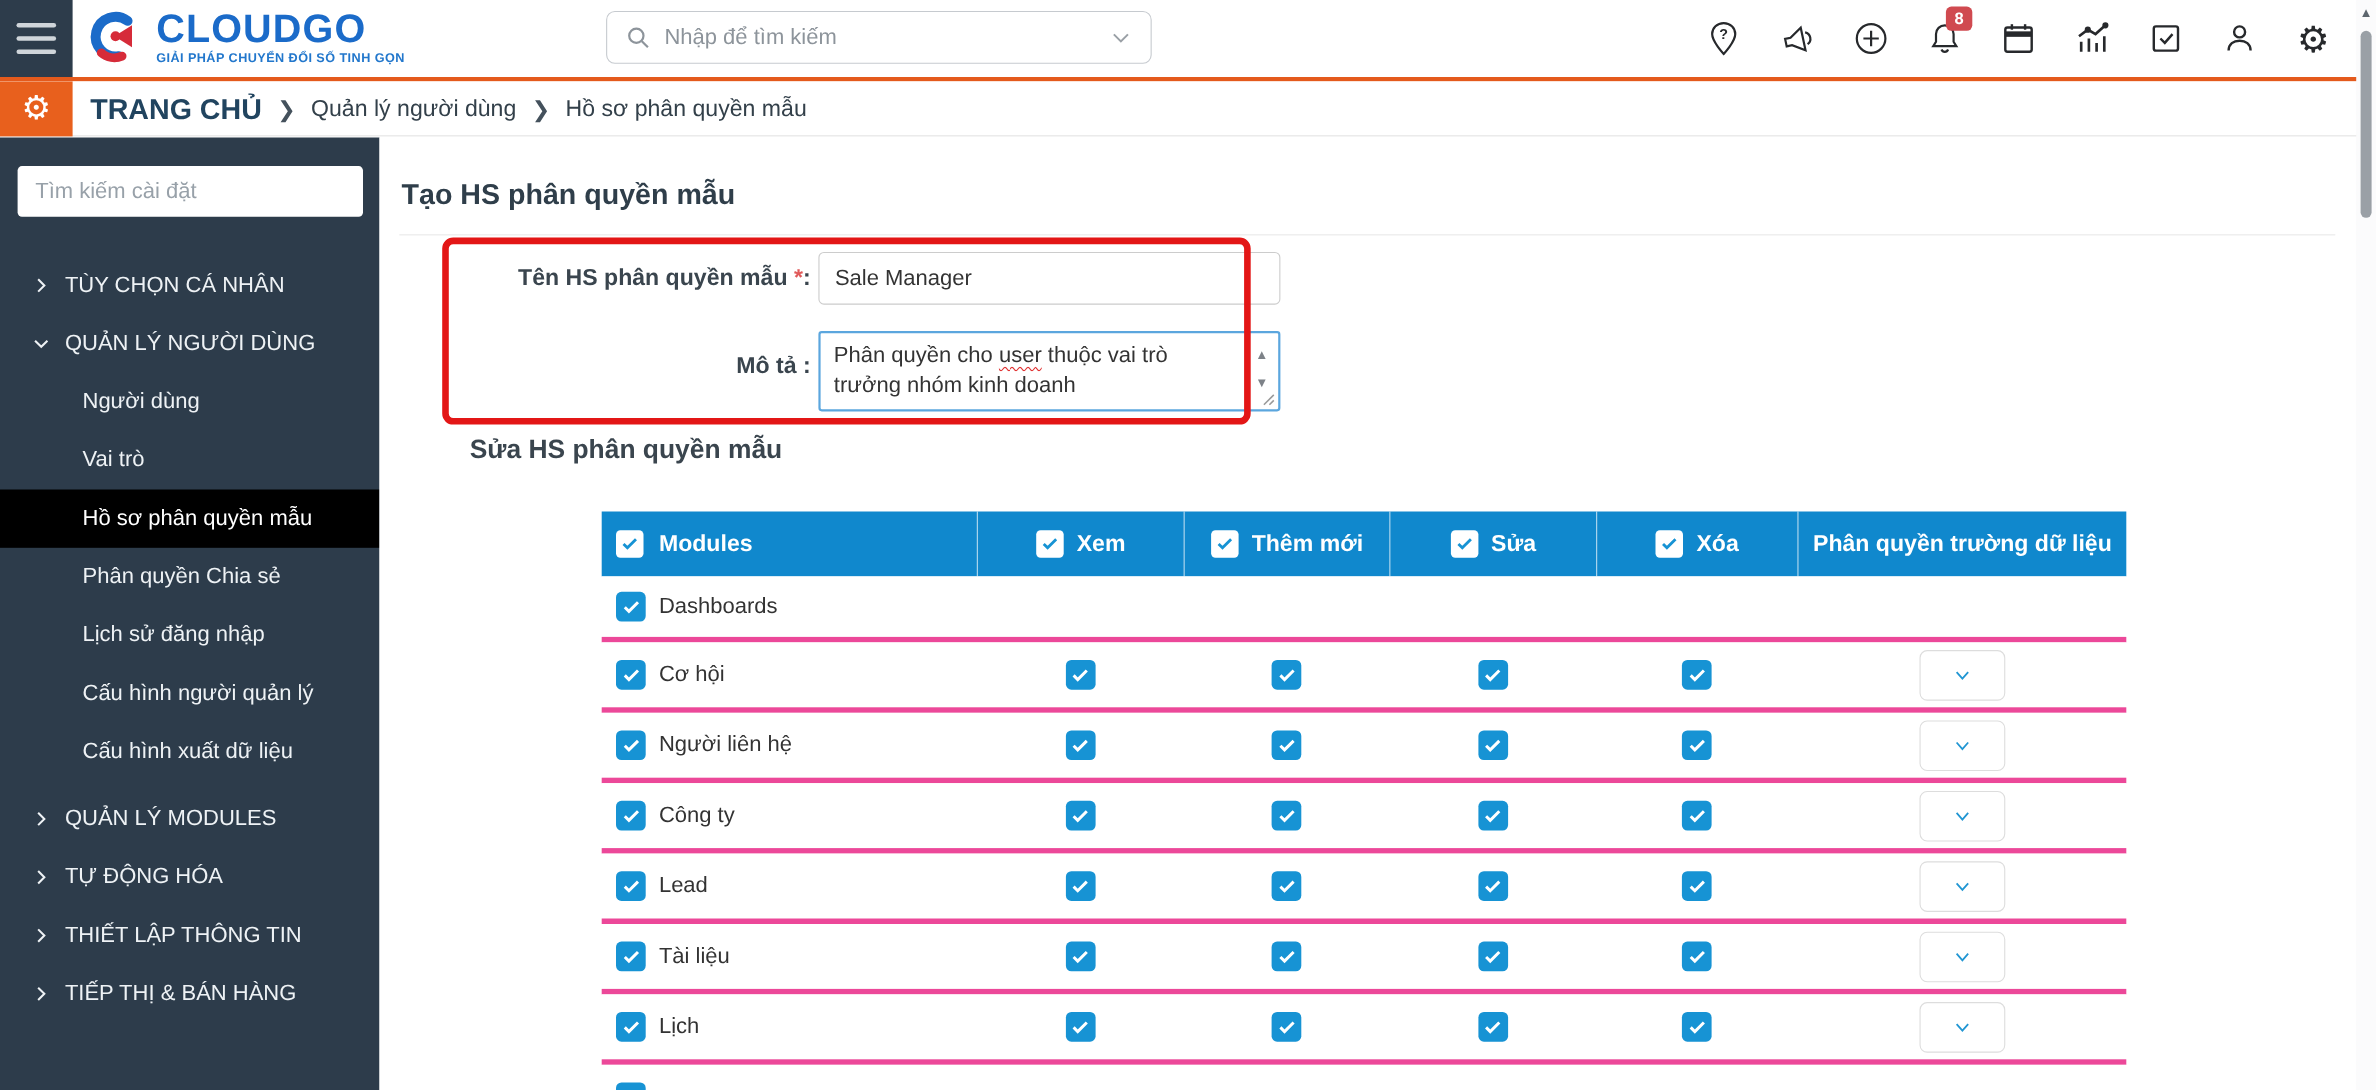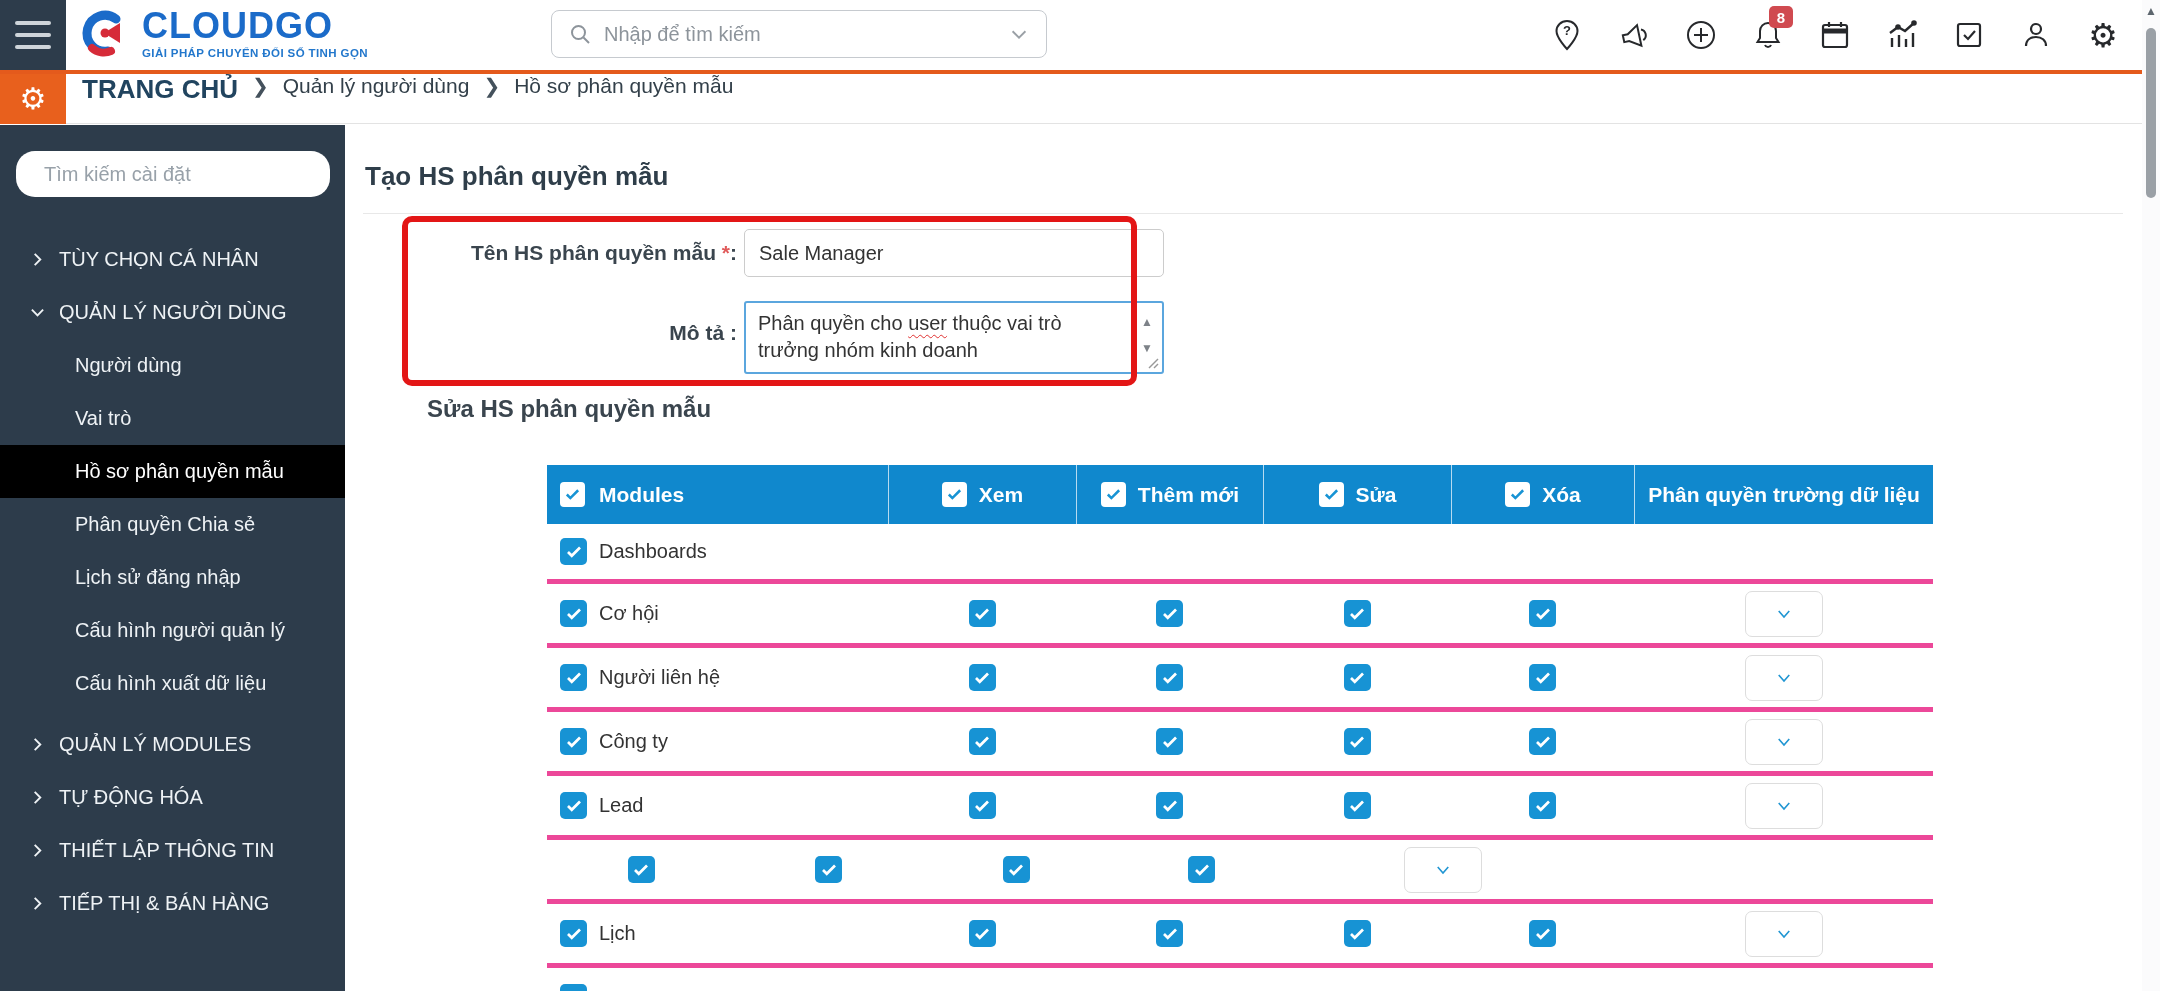--- a/index.html
+++ b/index.html
@@ -29,28 +29,28 @@
 
   
   .pg-scrollbar { position:absolute; right:0; top:0; width:18px; height:991px; background:#fbfbfc; }
   .pg-arrow { position:absolute; top:4px; left:2px; width:14px; height:16px; color:#5d666e; font-size:12px; text-align:center; cursor:pointer; }
   .pg-thumb { position:absolute; top:28px; left:4px; width:10px; height:170px; background:#9aa0a6; border-radius:5px; cursor:pointer; }
 
   
   .crumb-bar { position:absolute; left:0; top:74px; width:2160px; height:50px; background:#fff; border-bottom:1px solid #e3e3e3; }
   .gear-square { position:absolute; left:0; top:0; width:66px; height:50px; background:#e8601d; color:#fff; display:flex; align-items:center; justify-content:center; cursor:pointer; }
   .gear-square span { font-size:30px; line-height:1; }
-  .breadcrumb { position:absolute; left:82px; top:0; height:50px; display:flex; align-items:flex-start; gap:14px; }
+  .breadcrumb { position:absolute; left:82px; top:0; height:50px; display:flex; align-items:center; gap:14px; }
   .crumb-root { font-size:26px; font-weight:bold; color:#21445f; cursor:pointer; }
   .crumb-sep { font-size:20px; color:#44515c; }
   .crumb-item { font-size:21px; color:#33404a; cursor:pointer; }
 
   
   .sidebar { position:absolute; left:0; top:125px; width:345px; height:866px; background:#2d3c4b; overflow:hidden; }
-  .sb-search { position:absolute; left:16px; top:26px; width:314px; height:46px; background:#fff; border-radius:19px; border:none; outline:none; padding:0 28px; font-size:20px; color:#333; font-family:inherit; }
+  .sb-search { position:absolute; left:16px; top:26px; width:314px; height:46px; background:#fff; border-radius:4px; border:none; outline:none; padding:0 16px; font-size:20px; color:#333; font-family:inherit; }
   .sb-search::placeholder { color:#98a1a9; }
   .sb-nav { position:absolute; left:0; top:108px; width:345px; }
   .sb-row { height:53px; display:flex; align-items:center; color:#eef2f5; font-size:20px; cursor:pointer; white-space:nowrap; }
   .sb-section { padding-left:30px; gap:14px; font-size:20px; }
   .sb-section.gap-top { margin-top:8px; }
   .sb-item { padding-left:75px; }
   .sb-item.active { background:#000; color:#fff; }
   .chev { display:flex; align-items:center; }
 
   
@@ -541,20 +541,28 @@
         <div class="td c5">
             <span class="dd-btn">
               <svg width="22" height="18" viewBox="0 0 24 24" fill="none" stroke="#2196d3" stroke-width="2.2">
                 <polyline points="5,8 12,16 19,8"></polyline>
               </svg>
             </span>
           </div>
       </div>
 
       <div class="trow">
+        <div class="td c0">
+            <span class="cb">
+              <svg width="18" height="18" viewBox="0 0 24 24" fill="none" stroke="#fff" stroke-width="3.6">
+                <polyline points="20,6 9,17 4,12"></polyline>
+              </svg>
+            </span>
+            <span>Tài liệu</span>
+          </div>
         <div class="td c1">
             <span class="cb">
               <svg width="18" height="18" viewBox="0 0 24 24" fill="none" stroke="#fff" stroke-width="3.6">
                 <polyline points="20,6 9,17 4,12"></polyline>
               </svg>
             </span>
           </div>
         <div class="td c2">
             <span class="cb">
               <svg width="18" height="18" viewBox="0 0 24 24" fill="none" stroke="#fff" stroke-width="3.6">

